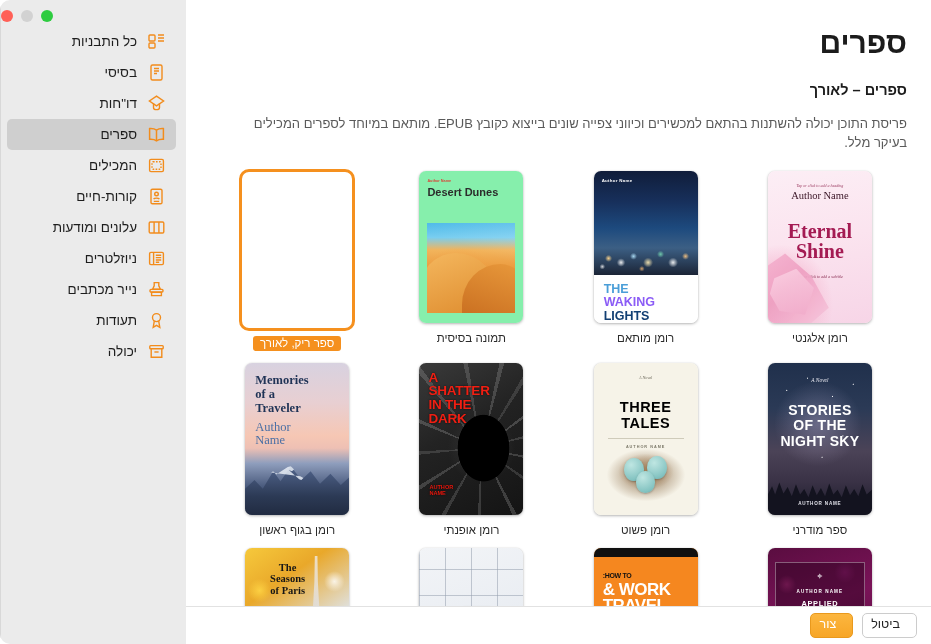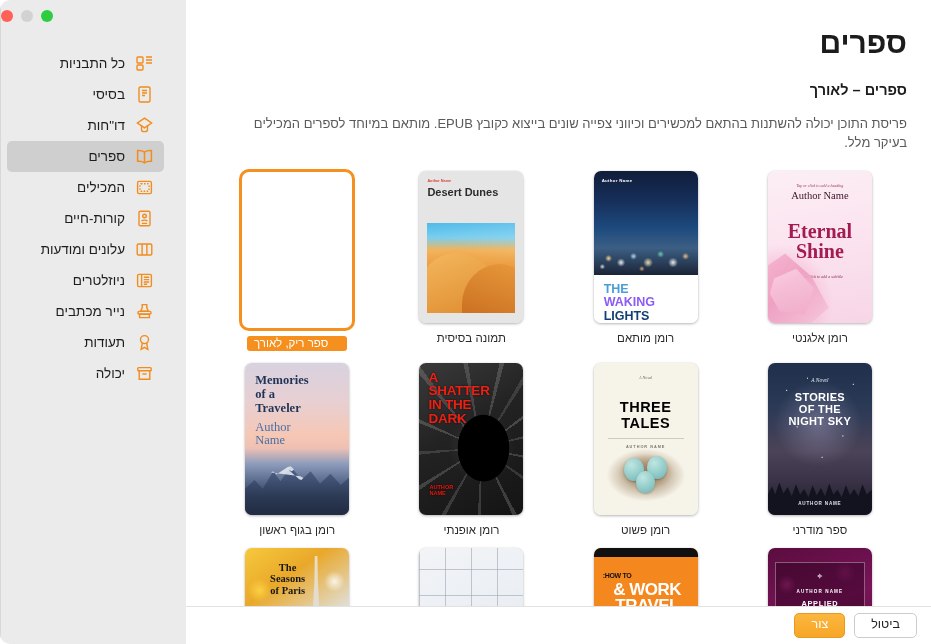--- a/index.html
+++ b/index.html
@@ -35,21 +35,21 @@
     flex-direction: row-reverse;
     gap: 8px;
     padding: 10px 12px 0 0;
     justify-content: flex-start;
   }
   .light { width: 12px; height: 12px; border-radius: 50%; display: block; }
   .light.red   { background: #ff6057; }
   .light.gray  { background: #d2d2d2; }
   .light.green { background: #2ecc40; }
 
-  #sidenav { margin-top: 26px; padding: 0 16px 0 0; }
+  #sidenav { margin-top: 4px; padding: 0 4px 0 0; }
   .nav-item {
     display: flex;
     flex-direction: row;
     align-items: center;
     justify-content: flex-start;
     height: 31px;
     margin: 0 6px;
     padding: 0 10px 0 8px;
     border-radius: 5px;
     gap: 10px;
@@ -154,21 +154,21 @@
     margin-top: 7px;
     font-size: 11.5px;
     color: #2b2b2b;
     text-align: center;
     white-space: nowrap;
   }
   .cell.selected .caption {
     background: #f5901e;
     color: #ffffff;
     border-radius: 3px;
-    padding: 1px 19px 2px 7px;
+    padding: 1px 7px 2px 7px;
     margin-top: 5px;
     font-size: 11.5px;
   }
 
   
   .c-inner { position: absolute; inset: 0; }
 
   
   .cv-eternal {
     background:
@@ -222,21 +222,21 @@
   .cv-waking .ttl {
     position: absolute; left: 10px; top: 112px;
     font-size: 12.5px; font-weight: bold; line-height: 1.08;
     text-align: left;
   }
   .cv-waking .l1 { color: #4a9ed8; }
   .cv-waking .l2 { color: #8b5cf6; }
   .cv-waking .l3 { color: #123f73; }
 
   
-  .cv-desert { background: #e5e5e5; }
+  .cv-desert { background: #86efac; }
   .cv-desert .auth { position:absolute; top:8px; left:8px; font-size:3.8px; color:#d8483b; font-weight:bold;}
   .cv-desert .ttl {
     position:absolute; top:15px; left:8px; right:8px;
     font-size: 11px; font-weight: bold; color:#2c2c2c; text-align:left; line-height:1.1;
   }
   .cv-desert .photo {
     position:absolute; left:8px; right:8px; top:52px; bottom:10px;
     background:
       linear-gradient(200deg, rgba(255,255,255,.16) 0%, rgba(255,255,255,0) 34%),
       radial-gradient(ellipse 60% 40% at 36% 52%, #f0a246 0%, rgba(240,162,70,0) 62%),
@@ -267,21 +267,21 @@
       radial-gradient(circle 1px at 82% 14%, #fff 0, rgba(255,255,255,0) 100%),
       radial-gradient(circle 1px at 28% 42%, #fff 0, rgba(255,255,255,0) 100%),
       radial-gradient(circle 1px at 72% 48%, #fff 0, rgba(255,255,255,0) 100%),
       radial-gradient(circle 1px at 52% 62%, #fff 0, rgba(255,255,255,0) 100%),
       radial-gradient(ellipse 60% 40% at 48% 40%, rgba(190,180,215,.38), rgba(190,180,215,0) 70%),
       linear-gradient(180deg,#20304c 0%, #2b3a56 30%, #4b4357 58%, #3a3246 78%, #191a28 100%);
     text-align: center;
   }
   .cv-night .pre { margin-top: 14px; font-size: 5.4px; color:#e8e8f0; font-family:"Liberation Serif",serif; font-style:italic;}
   .cv-night .ttl {
-    margin-top: 8px; font-size: 11px; font-weight: bold; color:#fff; line-height:1.12;
+    margin-top: 20px; font-size: 14px; font-weight: bold; color:#fff; line-height:1.12;
     letter-spacing: .3px;
   }
   .cv-night .trees {
     position:absolute; left:0; right:0; bottom:0; height: 46px;
     background: #13131f;
     clip-path: polygon(0% 100%,0% 56%,4% 38%,7% 56%,11% 30%,15% 54%,19% 40%,23% 60%,27% 34%,31% 56%,35% 44%,39% 62%,43% 36%,47% 58%,51% 42%,55% 60%,59% 32%,63% 56%,67% 46%,71% 62%,75% 36%,79% 58%,83% 44%,87% 60%,91% 34%,95% 56%,100% 46%,100% 100%);
   }
   .cv-night .auth {
     position:absolute; left:0; right:0; bottom: 9px;
     font-size: 4.6px; color:#e2e2ea; letter-spacing: .8px; font-weight:bold;
@@ -374,21 +374,21 @@
   }
   .cv-chem .mol { font-size: 9px; color:#fff; line-height:1; }
   .cv-chem .auth { margin-top: 8px; font-size: 4.6px; color:#fff; letter-spacing:1.1px; font-weight:bold; }
   .cv-chem .ttl { margin-top: 5px; font-size: 7.4px; color:#fff; letter-spacing:.7px; font-weight:bold;}
 
   
   .cv-howto { background: #f5871f; }
   .cv-howto .bar { position:absolute; left:0; right:0; top:0; height:9px; background:#101010; }
   .cv-howto .how { position:absolute; left:9px; top:24px; font-size:7px; font-weight:bold; color:#101010; letter-spacing:-.3px;}
   .cv-howto .ttl {
-    position:absolute; left:9px; top:34px; right:6px; text-align:center;
+    position:absolute; left:9px; top:34px; right:6px; text-align:left;
     font-size: 17px; font-weight:bold; color:#fff; line-height:.98; letter-spacing:-.5px;
   }
 
   
   .cv-puzzle { background: linear-gradient(160deg,#f2f4f7 0%,#e2e7ee 100%); }
   .cv-puzzle .grid {
     position:absolute; inset:0;
     background-image:
       repeating-linear-gradient(0deg, rgba(150,160,175,.55) 0 1px, rgba(0,0,0,0) 1px 26px),
       repeating-linear-gradient(90deg, rgba(150,160,175,.55) 0 1px, rgba(0,0,0,0) 1px 26px);
@@ -438,21 +438,21 @@
     display: flex;
     flex-direction: row-reverse;
     align-items: center;
     justify-content: flex-end;
     padding: 0 14px 0 14px;
     gap: 9px;
   }
   .btn {
     font-size: 12.5px;
     border-radius: 5px;
-    padding: 3px 16px 4px 16px;
+    padding: 3px 16px 4px 8px;
     line-height: 1.25;
     cursor: default;
     white-space: nowrap;
   }
   .btn-cancel {
     background: #fff;
     border: 1px solid #ccc;
     color: #1f1f1f;
   }
   .btn-create {

